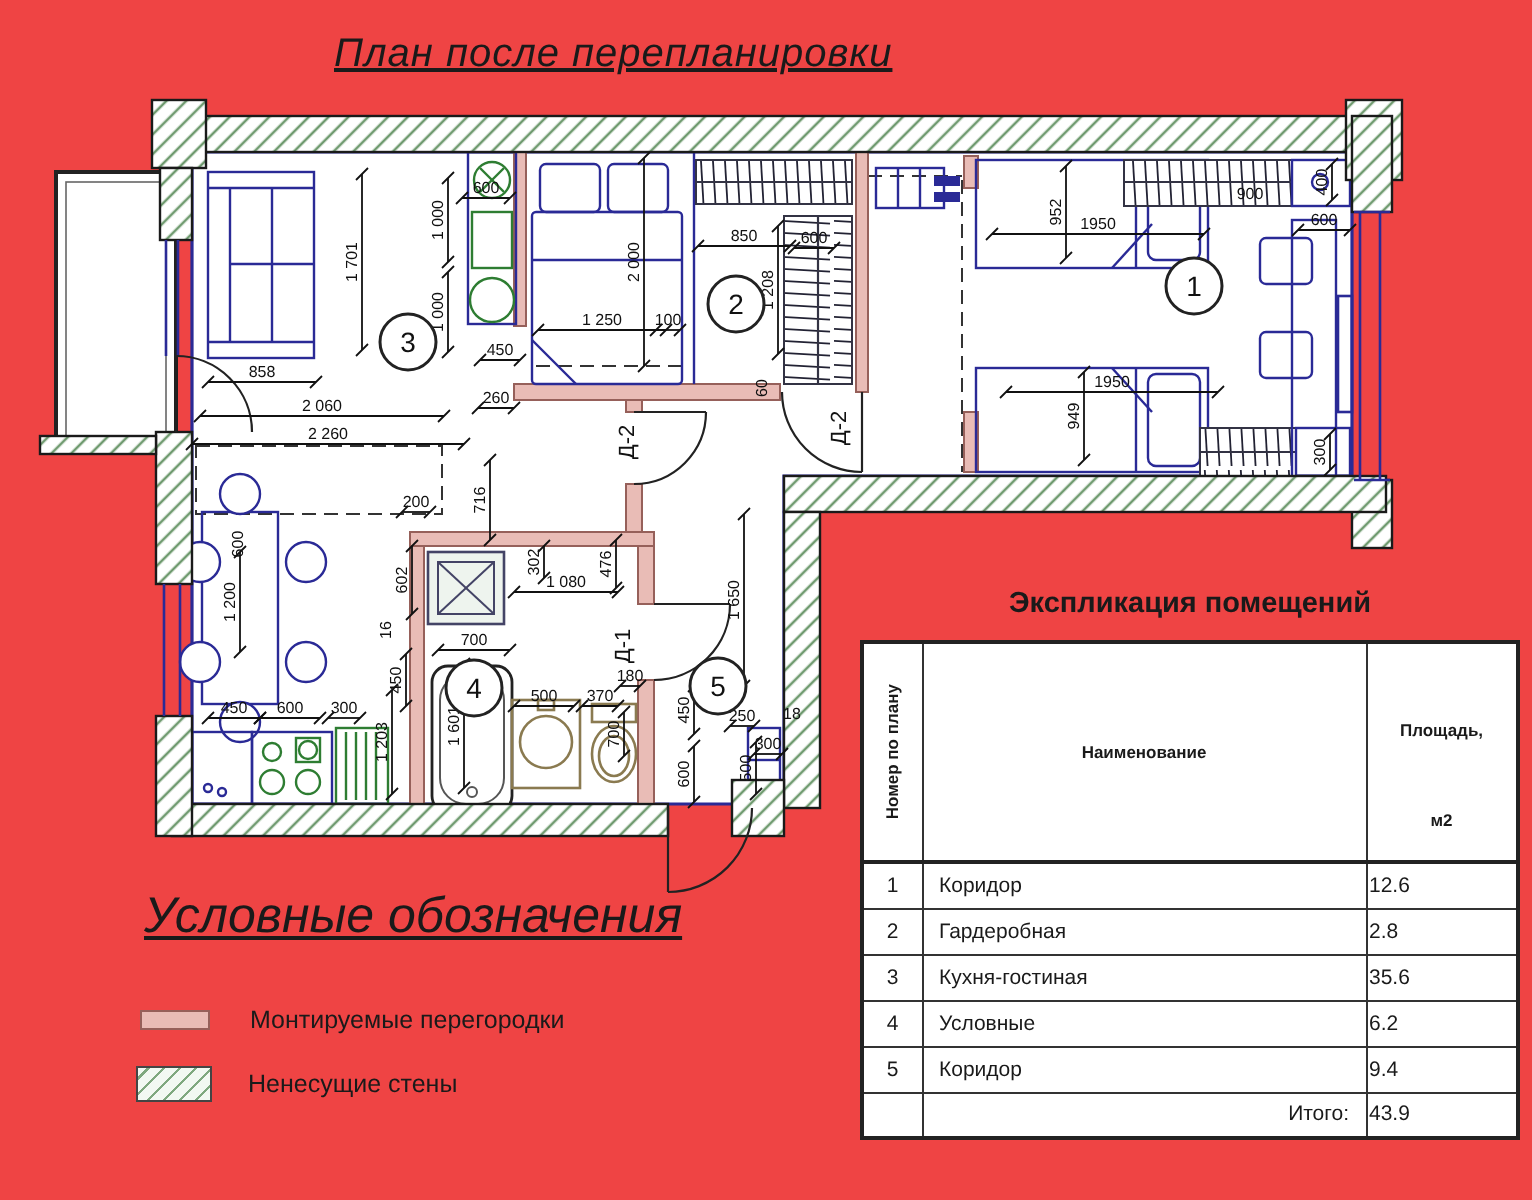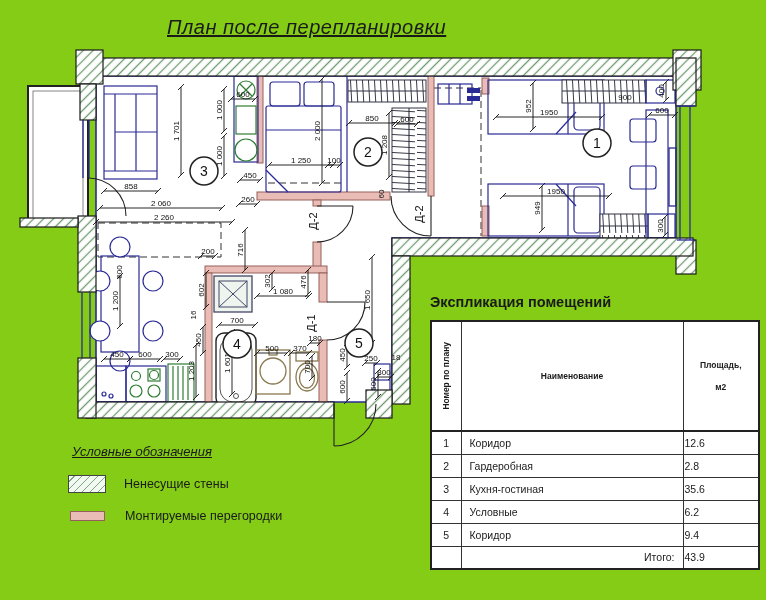--- a/index.html
+++ b/index.html
@@ -2,58 +2,58 @@
 <html style="--c-hatch: #6f9a6f; --c-hatch2: #7fa87f; --c-part: #e9bcb6; --c-partb: #96605a; --c-fur: #2a2a96; --c-fix: #8a7a50; --c-eq: #2e7d32;"><head>
 <meta charset="utf-8">
 <style>
   :root{
     --c-hatch:#6f9a6f; --c-hatch2:#7fa87f;
     --c-part:#e9bcb6; --c-partb:#96605a;
     --c-fur:#2a2a96; --c-fix:#8a7a50; --c-eq:#2e7d32; --c-ink:#1a1a1a;
   }
   html,body{margin:0;padding:0;background:#fff;}
   body{font-family:"Liberation Sans",sans-serif;color:var(--c-ink);}
-  .canvas{position:relative;width:766px;height:600px;background:#84cc16;overflow:hidden;}
+  .canvas{position:relative;width:766px;height:600px;background:#ef4444;overflow:hidden;}
   .plan-title{position:absolute;left:167px;top:16px;font-size:20px;font-style:italic;
     text-decoration:underline;letter-spacing:.5px;white-space:nowrap;}
   svg{position:absolute;left:0;top:0;}
   svg text{font-family:"Liberation Sans",sans-serif;fill:#111;}
   .wall{fill:url(#hatch);stroke:#1a1a1a;stroke-width:1.2;}
   .part{fill:var(--c-part);stroke:var(--c-partb);stroke-width:1;}
   .apt{fill:#ffffff;stroke:#2a2a96;stroke-width:1.6;}
   .win{stroke:#2a2a96;stroke-width:1.3;fill:none;}
   .door{stroke:#222;stroke-width:1.1;fill:none;}
   .dash{stroke:#333;stroke-width:1;fill:none;stroke-dasharray:7 4;}
   .fur{stroke:var(--c-fur);stroke-width:1.2;fill:none;}
   .furf{stroke:var(--c-fur);stroke-width:1.2;fill:#fff;}
   .eq{stroke:var(--c-eq);stroke-width:1.2;fill:none;}
   .fix{stroke:var(--c-fix);stroke-width:1.3;fill:none;}
   .rail{fill:url(#hangH);stroke:#334;stroke-width:1;}
   .railv{fill:url(#hangV);stroke:#334;stroke-width:1;}
   .railline{stroke:#334;stroke-width:1.1;fill:none;}
   .dimline{stroke:#111;stroke-width:.9;}
   .legend{position:absolute;left:60px;top:444px;width:335px;}
-  .legend-title{font-size:13px;font-style:italic;text-decoration:underline;
-    padding-left:12px;margin-bottom:16px;white-space:nowrap;}
+  .legend-title{font-size:25px;font-style:italic;text-decoration:underline;
+    padding-left:12px;margin-bottom:28px;white-space:nowrap;}
   .legend-item{display:flex;align-items:center;margin:0 0 14px 8px;}
   .legend-item .lab{font-size:12.5px;margin-left:18px;}
   .sw{flex:none;}
   .sw-hatch-strong{width:36px;height:16px;border:1.6px solid #222;
     background:repeating-linear-gradient(-45deg,#f2f8f2 0 4px,var(--c-hatch) 4px 5.3px);}
   .sw-hatch-light{width:36px;height:16px;border:1px solid #444;
     background:repeating-linear-gradient(-45deg,#f2f8f2 0 4.5px,var(--c-hatch2) 4.5px 5.6px);}
   .sw-pink{width:33px;height:8px;border:1px solid var(--c-partb);background:var(--c-part);margin:4px 2px;}
   .schedule{position:absolute;left:430px;top:294px;width:330px;}
-  .schedule-title{font-weight:bold;font-size:14.5px;margin-bottom:10px;}
+  .schedule-title{text-align:center;font-weight:bold;font-size:14.5px;margin-bottom:10px;}
   table.sched{border-collapse:collapse;width:328px;table-layout:fixed;border:2px solid #222;background:#fff;}
   table.sched th,table.sched td{border:1px solid #333;overflow:hidden;}
   table.sched thead tr{height:110px;}
   table.sched th{font-size:8.5px;font-weight:bold;border-bottom:2px solid #222;vertical-align:middle;}
   .vert{writing-mode:vertical-rl;transform:rotate(180deg);margin:0 auto;line-height:1.1;}
-  .area-h div{line-height:2.6;}
+  .area-h div{line-height:2.6;margin-top:23px;}
   table.sched tbody tr{height:23px;}
   table.sched tbody td{font-size:10.5px;}
   td.num{text-align:center;}
   td.nm{padding-left:8px;}
   td.ar{text-align:left;}
   tr.total{height:19px;}
   tr.total td{font-size:10.5px;}
   td.tot-lab{text-align:right;padding-right:8px;margin-left:44px;}
 </style>
 </head>
@@ -593,26 +593,26 @@
           <circle cx="359" cy="343" r="14" fill="#fff" stroke="#222" stroke-width="1.5"></circle>
           <text x="359" y="348" text-anchor="middle" font-size="14">5</text>
         </g>
       </g>
   </svg>
 
   <div class="legend">
     <div class="legend-title">Условные обозначения</div>
     <div id="legend-items">
         <div class="legend-item">
+          <div class="sw sw-pink"></div>
+          <span class="lab">Монтируемые перегородки</span>
+        </div>
+        <div class="legend-item">
           <div class="sw sw-hatch-light"></div>
           <span class="lab">Ненесущие стены</span>
-        </div>
-        <div class="legend-item">
-          <div class="sw sw-pink"></div>
-          <span class="lab">Монтируемые перегородки</span>
         </div>
       </div>
   </div>
 
   <div class="schedule">
     <div class="schedule-title">Экспликация помещений</div>
     <table class="sched">
       <colgroup>
           <col style="width:30px">
           <col style="width:222px">

